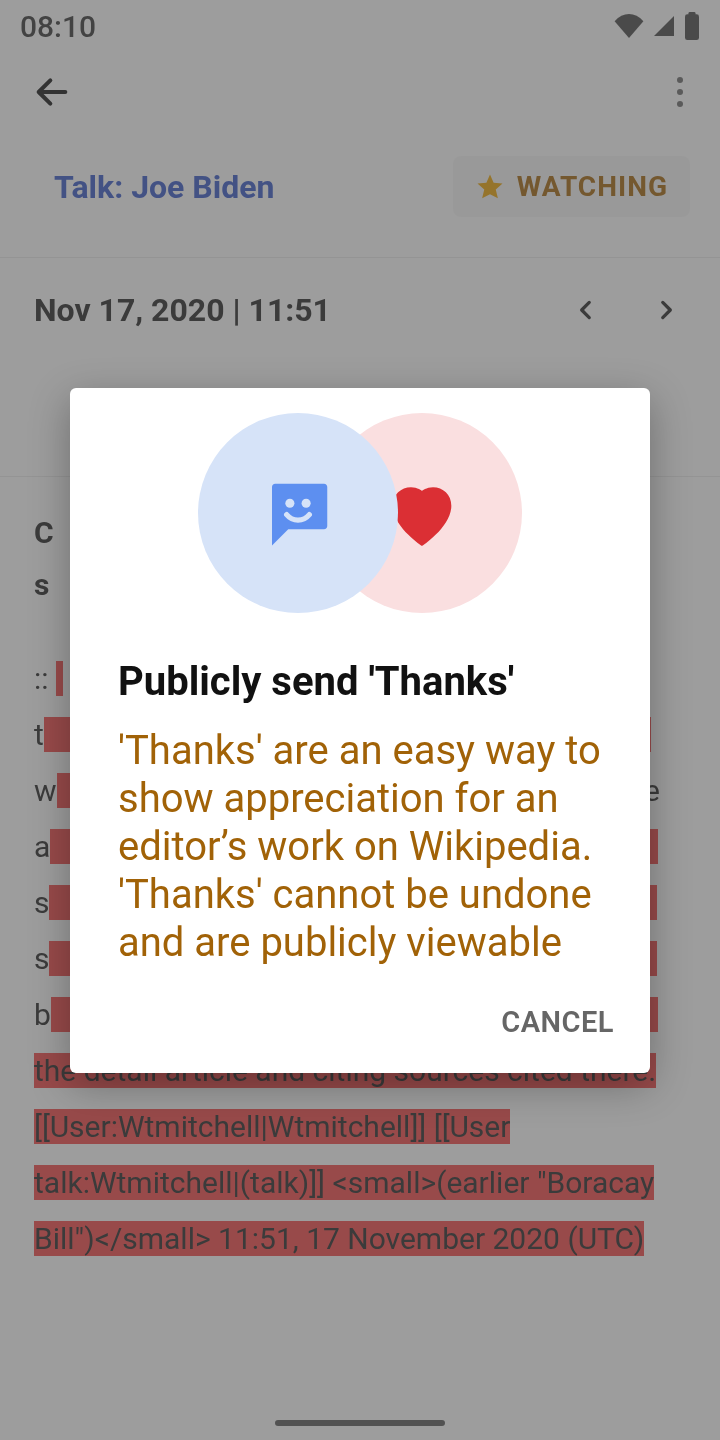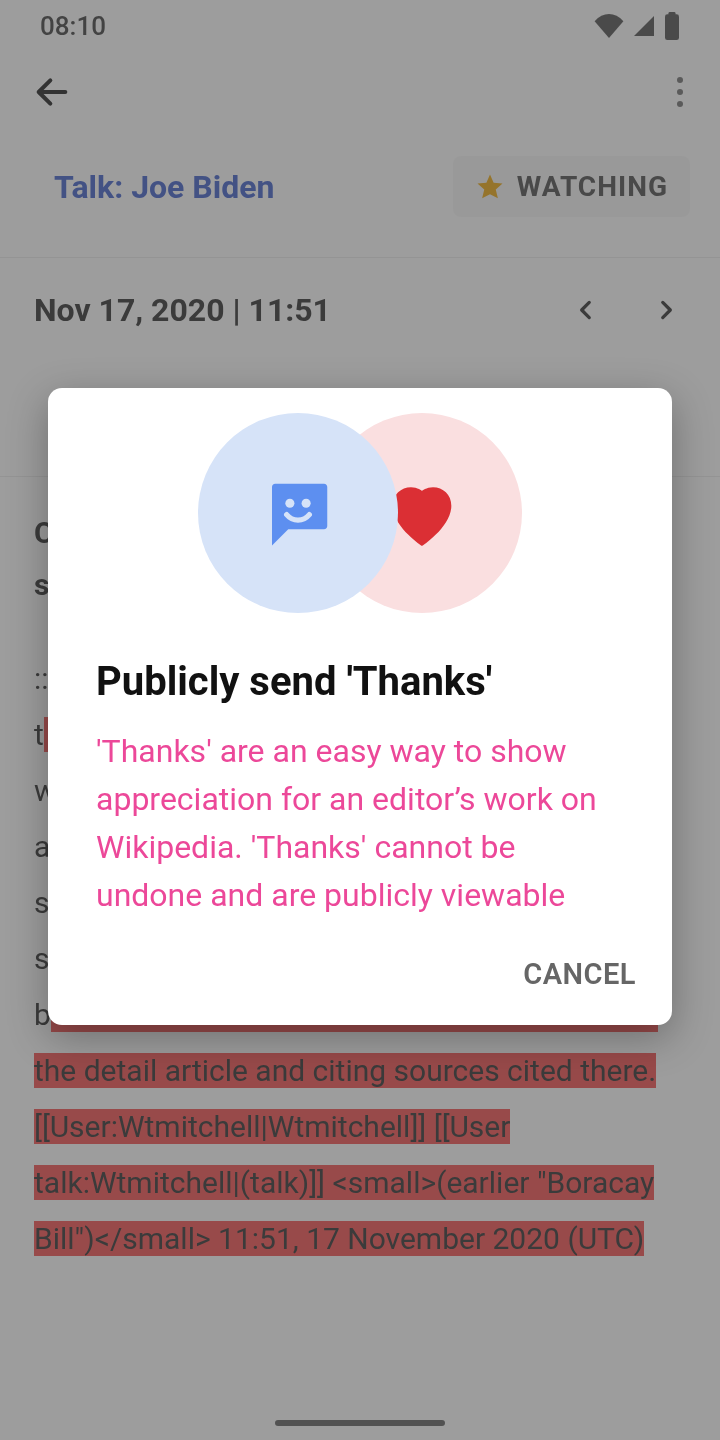--- a/index.html
+++ b/index.html
@@ -2,21 +2,21 @@
 <html><head>
 <meta charset="utf-8">
 <style>
   * { box-sizing: border-box; margin: 0; padding: 0; }
   html, body { width: 720px; height: 1440px; overflow: hidden; font-family: Roboto, "Helvetica Neue", Arial, sans-serif; }
   body { position: relative; background: #fafafa; }
 
   
   .status-bar {
     height: 52px; display: flex; align-items: center; justify-content: space-between;
-    padding: 0 40px; font-size: 26px; font-weight: 500; color: #333;
+    padding: 0 20px; font-size: 30px; font-weight: 500; color: #333;
   }
   .status-right { display: flex; align-items: center; gap: 6px; }
 
   
   .app-bar {
     height: 80px; display: flex; align-items: center; justify-content: space-between;
     padding: 0 16px 0 28px;
   }
   .back-btn { width: 48px; height: 48px; display:flex; align-items:center; justify-content:center;}
   .more-btn { width: 48px; height: 48px; display:flex; align-items:center; justify-content:center; flex-direction:column; gap:6px;}
@@ -24,21 +24,21 @@
 
   
   .title-row {
     display:flex; align-items:center; justify-content:space-between;
     padding: 24px 30px 40px 34px;
     border-bottom: 1px solid #e6e6e6;
   }
   .page-title { color:#3355c4; font-size:32px; font-weight:700;margin-left:20px; }
   .watch-chip {
     background:#f2f2f2; border-radius:8px; padding:14px 22px;
-    display:flex; align-items:center; gap:12px; color:#404040;
+    display:flex; align-items:center; gap:12px; color:#a16207;
     font-size:28px; font-weight:700; letter-spacing:1px;
   }
 
   
   .rev-header {
     display:flex; align-items:center; justify-content:space-between;
     padding: 32px 34px 26px 34px;
   }
   .rev-time { font-size:32px; font-weight:700; color:#222; }
   .nav-arrows { display:flex; gap:40px; }
@@ -59,34 +59,34 @@
     position:absolute; bottom:14px; left:50%; transform:translateX(-50%);
     width:170px; height:6px; background:#555; border-radius:4px;
   }
 
   
   .scrim {
     position:absolute; inset:0; background:rgba(80,80,80,0.55);
     display:flex; align-items:flex-start; justify-content:center;
   }
   .dialog {
-    margin-top:388px; width:624px; background:#fff; border-radius:14px;
+    margin-top:388px; width:580px; background:#fff; border-radius:6px;
     box-shadow:0 12px 40px rgba(0,0,0,0.3);
     padding-bottom: 24px;
   }
   .illustration {
     height:250px; display:flex; align-items:center; justify-content:center;
     position:relative;
   }
   .circle { width:200px; height:200px; border-radius:50%; display:flex; align-items:center; justify-content:center; position:relative;}
   .circle-blue { background:#d6e3f8; margin-right:-38px; z-index:1;}
   .circle-pink { background:#fadfe0; margin-left:-38px; z-index:0;}
   .dlg-content { padding: 0 48px; }
   .dlg-title { font-size:40px; font-weight:700; color:#111; margin: 20px 0 22px 0; }
-  .dlg-body { font-size:32px; line-height:48px; color:#ec4899; }
+  .dlg-body { font-size:40px; line-height:48px; color:#a16207; }
   .dlg-actions {
     display:flex; justify-content:flex-end; gap:48px;
     padding: 38px 36px 10px 36px;
     font-size:29px; font-weight:600; letter-spacing:0.5px;
   }
   .btn-cancel { color:#666; }
   .btn-send { color:#2f5fcc; }
 </style>
 </head>
 <body>

